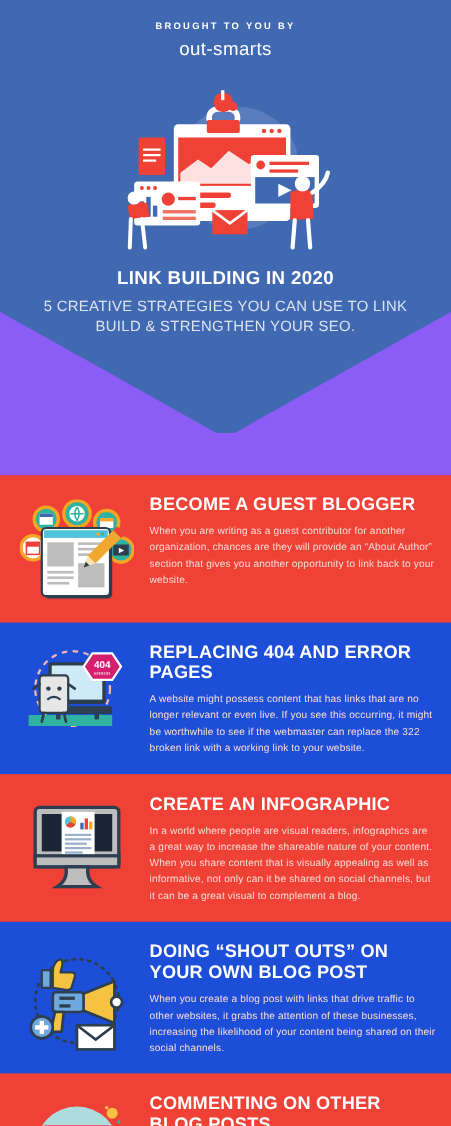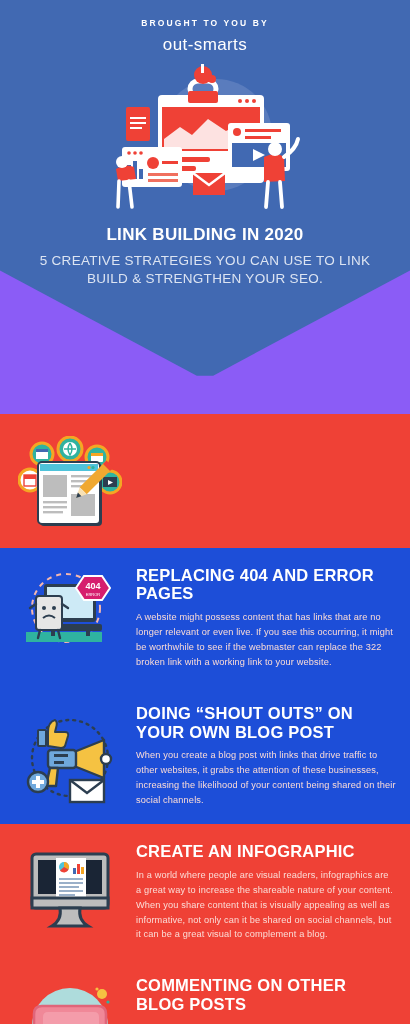--- a/index.html
+++ b/index.html
@@ -31,21 +31,21 @@
     color:#ffffff;
     font-size:8.5px;
     font-weight:bold;
     letter-spacing:2.1px;
     margin-bottom:7px;
   }
   .brand {
     color:#ffffff;
     font-size:17px;
     letter-spacing:.4px;
-    margin-bottom:6px;
+    margin-bottom:24px;
   }
   .hero-art { margin:4px auto 14px; display:block; }
   .hero-title {
     color:#ffffff;
     font-size:17px;
     font-weight:bold;
     letter-spacing:.3px;
     margin-bottom:7px;
   }
   .hero-sub {
@@ -191,20 +191,24 @@
         <rect x="53" y="49" width="18" height="2.4" fill="#BDBDBD"></rect>
         <rect x="53" y="58" width="24" height="22" fill="#BDBDBD"></rect>
         <g transform="rotate(45 68 52)">
           <rect x="63" y="22" width="10" height="34" fill="#F0A830"></rect>
           <rect x="63" y="18" width="10" height="5" fill="#EF4136"></rect>
           <path d="M63 56 L68 66 L73 56 Z" fill="#F7E1B5"></path>
           <path d="M65.5 61 L68 66 L70.5 61 Z" fill="#2C3E50"></path>
         </g>
       </svg>
     </div>
+    <div class="sec-body">
+      <div class="sec-title">BECOME A GUEST BLOGGER</div>
+      <div class="sec-text">When you are writing as a guest contributor for another organization, chances are they will provide an “About Author” section that gives you another opportunity to link back to your website.</div>
+    </div>
   </div>
 
   <div class="section light">
     <div class="sec-icon">
       <svg width="104" height="84" viewBox="0 0 104 84">
         <circle cx="48" cy="38" r="34" fill="none" stroke="#F6B8AE" stroke-width="2" stroke-dasharray="5 5"></circle>
         <rect x="26" y="14" width="52" height="38" rx="3" fill="#2C3E50"></rect>
         <rect x="29" y="17" width="46" height="31" fill="#CDEAF6"></rect>
         <rect x="22" y="54" width="62" height="7" rx="2" fill="#2C3E50"></rect>
         <rect x="8" y="62" width="76" height="10" fill="#2FB3A0"></rect>
@@ -219,53 +223,20 @@
           <path d="M22 60 L20 68 M40 60 L42 68" stroke="#2C3E50" stroke-width="2.4" stroke-linecap="round"></path>
         </g>
         <path d="M66 6 L84 6 L92 18 L84 30 L66 30 L58 18 Z" fill="#D61E6E" stroke="#fff" stroke-width="2"></path>
         <text x="75" y="19" font-family="Liberation Sans, sans-serif" font-size="9" font-weight="bold" fill="#fff" text-anchor="middle">404</text>
         <text x="75" y="26" font-family="Liberation Sans, sans-serif" font-size="4" fill="#fff" text-anchor="middle">ERROR</text>
       </svg>
     </div>
     <div class="sec-body">
       <div class="sec-title">REPLACING 404 AND ERROR PAGES</div>
       <div class="sec-text">A website might possess content that has links that are no longer relevant or even live. If you see this occurring, it might be worthwhile to see if the webmaster can replace the 322 broken link with a working link to your website.</div>
-    </div>
-  </div>
-
-  <div class="section light">
-    <div class="sec-icon">
-      <svg width="104" height="98" viewBox="0 0 104 98">
-        <circle cx="52" cy="50" r="38" fill="none" stroke="#2C3E50" stroke-width="2.4" stroke-dasharray="2 5" stroke-linecap="round"></circle>
-        <g>
-          <rect x="20" y="22" width="8" height="16" rx="1" fill="#6FA8DC" stroke="#2C3E50" stroke-width="2"></rect>
-          <path d="M30 38 L30 24 q0 -10 7 -12 q3 2 1 8 l-1 4 h10 q4 0 3 4 l-3 10 q-1 2 -4 2 Z" fill="#F5C242" stroke="#2C3E50" stroke-width="2" stroke-linejoin="round"></path>
-        </g>
-        <g>
-          <path d="M56 44 L86 32 L86 70 L56 58 Z" fill="#F5C242" stroke="#2C3E50" stroke-width="2.4" stroke-linejoin="round"></path>
-          <rect x="30" y="42" width="28" height="18" rx="3" fill="#6FA8DC" stroke="#2C3E50" stroke-width="2.4"></rect>
-          <rect x="36" y="46" width="14" height="3" fill="#2C3E50"></rect>
-          <rect x="36" y="53" width="10" height="3" fill="#2C3E50"></rect>
-          <path d="M32 60 L28 78 L38 78 L40 60 Z" fill="#F5C242" stroke="#2C3E50" stroke-width="2.4" stroke-linejoin="round"></path>
-          <circle cx="88" cy="51" r="5" fill="#fff" stroke="#2C3E50" stroke-width="2.4"></circle>
-        </g>
-        <g>
-          <circle cx="20" cy="74" r="10" fill="#6FA8DC" stroke="#2C3E50" stroke-width="2.4"></circle>
-          <rect x="18" y="68" width="4" height="12" fill="#fff"></rect>
-          <rect x="14" y="72" width="12" height="4" fill="#fff"></rect>
-        </g>
-        <g>
-          <rect x="52" y="72" width="34" height="22" fill="#fff" stroke="#2C3E50" stroke-width="2.4"></rect>
-          <path d="M52 72 L69 85 L86 72" fill="none" stroke="#2C3E50" stroke-width="2.4"></path>
-        </g>
-      </svg>
-    </div>
-    <div class="sec-body">
-      <div class="sec-title">DOING “SHOUT OUTS” ON YOUR OWN BLOG POST</div>
-      <div class="sec-text">When you create a blog post with links that drive traffic to other websites, it grabs the attention of these businesses, increasing the likelihood of your content being shared on their social channels.</div>
     </div>
   </div>
 
   <div class="section dark">
     <div class="sec-icon">
       <svg width="104" height="88" viewBox="0 0 104 88">
         <rect x="14" y="8" width="76" height="54" rx="4" fill="#BDBDBD" stroke="#2C3E50" stroke-width="3"></rect>
         <rect x="20" y="14" width="64" height="34" fill="#1A2535"></rect>
         <rect x="38" y="12" width="30" height="40" fill="#fff"></rect>
         <circle cx="46" cy="21" r="5" fill="#4FC3DA"></circle>
@@ -282,20 +253,53 @@
         <rect x="14" y="52" width="76" height="10" fill="#BDBDBD" stroke="#2C3E50" stroke-width="3"></rect>
         <path d="M42 62 q2 12 -8 18 h36 q-10 -6 -8 -18 Z" fill="#BDBDBD" stroke="#2C3E50" stroke-width="3"></path>
       </svg>
     </div>
     <div class="sec-body">
       <div class="sec-title">CREATE AN INFOGRAPHIC</div>
       <div class="sec-text">In a world where people are visual readers, infographics are a great way to increase the shareable nature of your content. When you share content that is visually appealing as well as informative, not only can it be shared on social channels, but it can be a great visual to complement a blog.</div>
     </div>
   </div>
 
+  <div class="section light">
+    <div class="sec-icon">
+      <svg width="104" height="98" viewBox="0 0 104 98">
+        <circle cx="52" cy="50" r="38" fill="none" stroke="#2C3E50" stroke-width="2.4" stroke-dasharray="2 5" stroke-linecap="round"></circle>
+        <g>
+          <rect x="20" y="22" width="8" height="16" rx="1" fill="#6FA8DC" stroke="#2C3E50" stroke-width="2"></rect>
+          <path d="M30 38 L30 24 q0 -10 7 -12 q3 2 1 8 l-1 4 h10 q4 0 3 4 l-3 10 q-1 2 -4 2 Z" fill="#F5C242" stroke="#2C3E50" stroke-width="2" stroke-linejoin="round"></path>
+        </g>
+        <g>
+          <path d="M56 44 L86 32 L86 70 L56 58 Z" fill="#F5C242" stroke="#2C3E50" stroke-width="2.4" stroke-linejoin="round"></path>
+          <rect x="30" y="42" width="28" height="18" rx="3" fill="#6FA8DC" stroke="#2C3E50" stroke-width="2.4"></rect>
+          <rect x="36" y="46" width="14" height="3" fill="#2C3E50"></rect>
+          <rect x="36" y="53" width="10" height="3" fill="#2C3E50"></rect>
+          <path d="M32 60 L28 78 L38 78 L40 60 Z" fill="#F5C242" stroke="#2C3E50" stroke-width="2.4" stroke-linejoin="round"></path>
+          <circle cx="88" cy="51" r="5" fill="#fff" stroke="#2C3E50" stroke-width="2.4"></circle>
+        </g>
+        <g>
+          <circle cx="20" cy="74" r="10" fill="#6FA8DC" stroke="#2C3E50" stroke-width="2.4"></circle>
+          <rect x="18" y="68" width="4" height="12" fill="#fff"></rect>
+          <rect x="14" y="72" width="12" height="4" fill="#fff"></rect>
+        </g>
+        <g>
+          <rect x="52" y="72" width="34" height="22" fill="#fff" stroke="#2C3E50" stroke-width="2.4"></rect>
+          <path d="M52 72 L69 85 L86 72" fill="none" stroke="#2C3E50" stroke-width="2.4"></path>
+        </g>
+      </svg>
+    </div>
+    <div class="sec-body">
+      <div class="sec-title">DOING “SHOUT OUTS” ON YOUR OWN BLOG POST</div>
+      <div class="sec-text">When you create a blog post with links that drive traffic to other websites, it grabs the attention of these businesses, increasing the likelihood of your content being shared on their social channels.</div>
+    </div>
+  </div>
+
   <div class="section dark">
     <div class="sec-icon">
       <svg width="104" height="92" viewBox="0 0 104 92">
         <circle cx="52" cy="46" r="38" fill="#AEDCDC"></circle>
         <circle cx="84" cy="14" r="5" fill="#F5C242"></circle>
         <circle cx="79" cy="9" r="1.6" fill="#F5C242"></circle>
         <circle cx="90" cy="22" r="1.6" fill="#2FB3A0"></circle>
         <circle cx="14" cy="54" r="4.5" fill="#F5C242"></circle>
         <circle cx="24" cy="28" r="1.6" fill="#2FB3A0"></circle>
         <circle cx="22" cy="44" r="2.4" fill="#fff"></circle>

